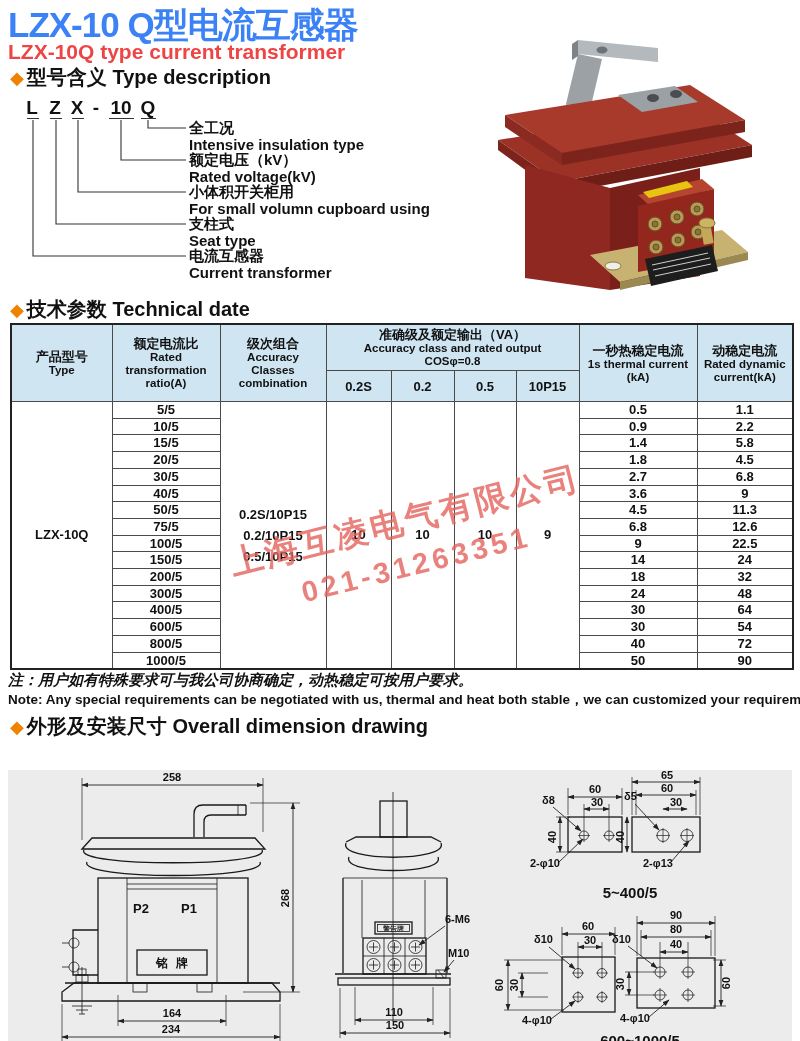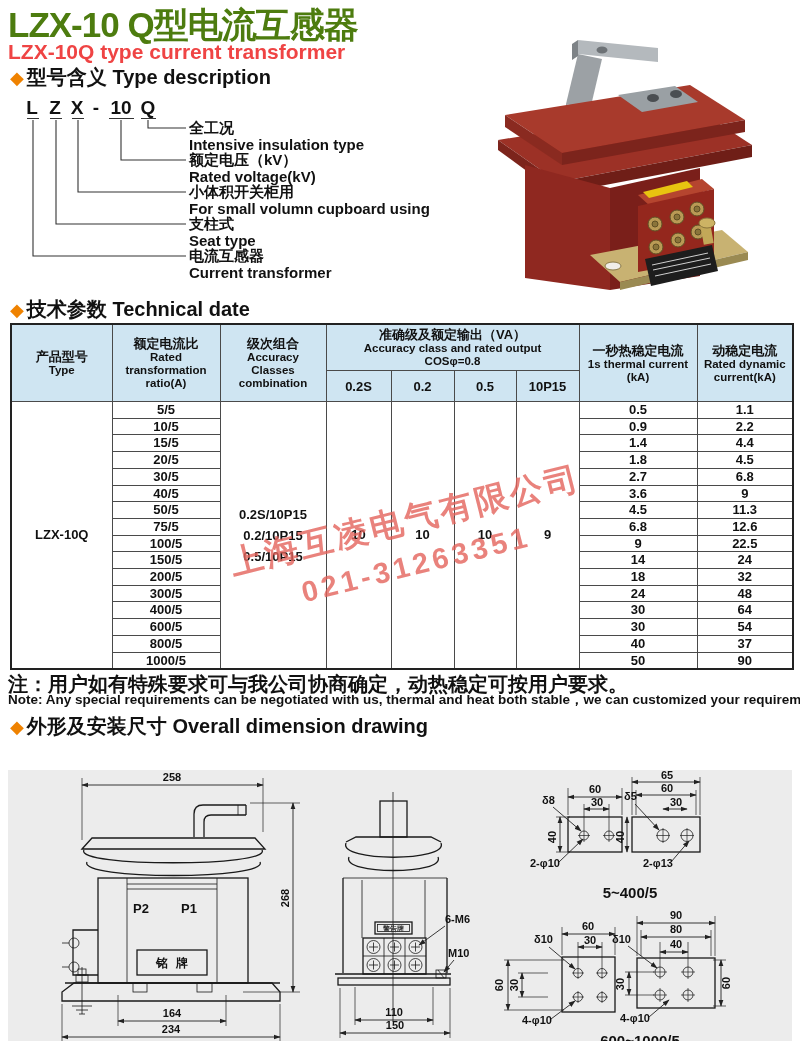--- a/index.html
+++ b/index.html
@@ -1,41 +1,41 @@
 <!DOCTYPE html>
 <html><head>
 <meta charset="utf-8">
 <style>
   html,body{margin:0;padding:0;}
   body{
     width:800px;height:1041px;position:relative;background:#fff;overflow:hidden;
     font-family:"Liberation Sans","DejaVu Sans",sans-serif;color:#111;
   }
   .abs{position:absolute;}
-  .title{top:2px;left:8px;font-size:35px;font-weight:bold;color:#4d7c0f;letter-spacing:-1px;white-space:nowrap;}
+  .title{top:2px;left:8px;font-size:35px;font-weight:bold;color:#3b82f6;letter-spacing:-1px;white-space:nowrap;}
   .subtitle{top:40px;left:8px;font-size:21px;font-weight:bold;color:#ef4444;white-space:nowrap;}
   .sec-head{font-size:20px;font-weight:bold;color:#111;white-space:nowrap;display:flex;align-items:center;}
   .diamond{color:#ef8200;font-size:18px;margin-right:3px;}
   
   table.tech{position:absolute;top:323px;left:10px;width:782px;border-collapse:collapse;table-layout:fixed;border:2px solid #222;}
   table.tech th,table.tech td{border:1px solid #4a4a4a;text-align:center;vertical-align:middle;padding:0;}
   table.tech thead th{background:#cfe5f2;font-weight:bold;}
   .hcn{font-size:13px;line-height:15px;}
   .hen{font-size:11.5px;line-height:13px;font-weight:bold;}
   table.tech tbody td{font-size:13px;font-weight:bold;height:15.7px;line-height:15.7px;background:#fff;}
   td.c-type{font-size:13.5px;}
   td.c-acc div{line-height:21px;font-size:13px;font-weight:bold;}
   .row1 th{height:45px;}
   .row2 th{height:30px;}
   
   .watermark{left:195px;top:498px;width:430px;transform:rotate(-14deg);color:#e4645c;opacity:.8;
     text-align:center;font-weight:bold;z-index:5;pointer-events:none;}
   .wm1{font-size:33px;letter-spacing:3px;white-space:nowrap;}
   .wm2{font-size:29px;letter-spacing:4px;margin-top:6px;white-space:nowrap;}
-  .note-cn{top:671px;left:8px;font-size:20px;font-weight:bold;white-space:nowrap;}
+  .note-cn{top:671px;left:8px;font-size:15px;font-weight:bold;white-space:nowrap;font-style:italic;}
   .note-en{top:691px;left:8px;font-size:13.5px;font-weight:bold;white-space:nowrap;}
   .panel{top:745px;left:8px;width:784px;height:285px;background:#ececec;margin-top:25px;}
   
   .out{stroke:#1a1a1a;stroke-width:1.3;fill:none;}
   .thin{stroke:#1a1a1a;stroke-width:0.8;fill:none;}
   .ext{stroke:#222;stroke-width:0.7;fill:none;}
   .dim{stroke:#222;stroke-width:0.9;fill:none;marker-start:url(#ar);marker-end:url(#ar);}
   .ldr{stroke:#222;stroke-width:0.9;fill:none;marker-end:url(#ar);}
   text.d{font:bold 11px "Liberation Sans","DejaVu Sans",sans-serif;fill:#111;text-anchor:middle;}
   text.ds{font:bold 11px "Liberation Sans","DejaVu Sans",sans-serif;fill:#111;text-anchor:start;}
@@ -229,21 +229,21 @@
       <td>1.1</td>
     </tr>
     <tr>
         <td>10/5</td>
         <td>0.9</td>
         <td>2.2</td>
       </tr>
     <tr>
         <td>15/5</td>
         <td>1.4</td>
-        <td>4.4</td>
+        <td>5.8</td>
       </tr>
     <tr>
         <td>20/5</td>
         <td>1.8</td>
         <td>4.5</td>
       </tr>
     <tr>
         <td>30/5</td>
         <td>2.7</td>
         <td>6.8</td>
@@ -289,21 +289,21 @@
         <td>64</td>
       </tr>
     <tr>
         <td>600/5</td>
         <td>30</td>
         <td>54</td>
       </tr>
     <tr>
         <td>800/5</td>
         <td>40</td>
-        <td>37</td>
+        <td>72</td>
       </tr>
     <tr>
         <td>1000/5</td>
         <td>50</td>
         <td>90</td>
       </tr>
   </tbody>
 </table>
 
 <div class="abs watermark">

